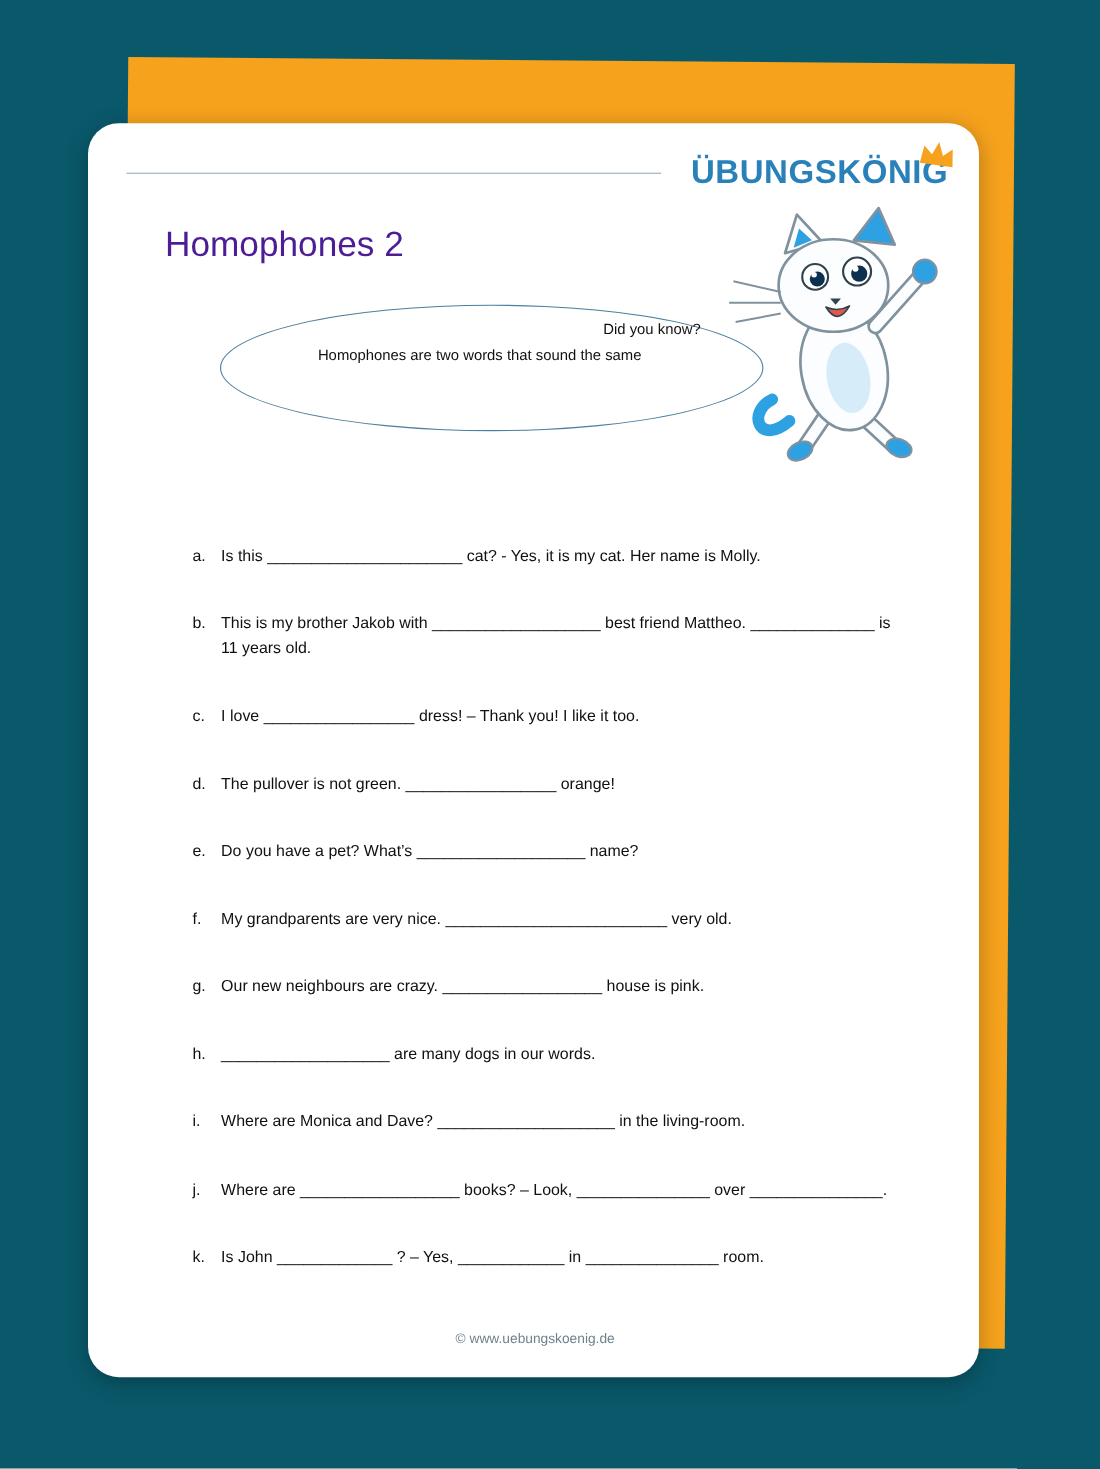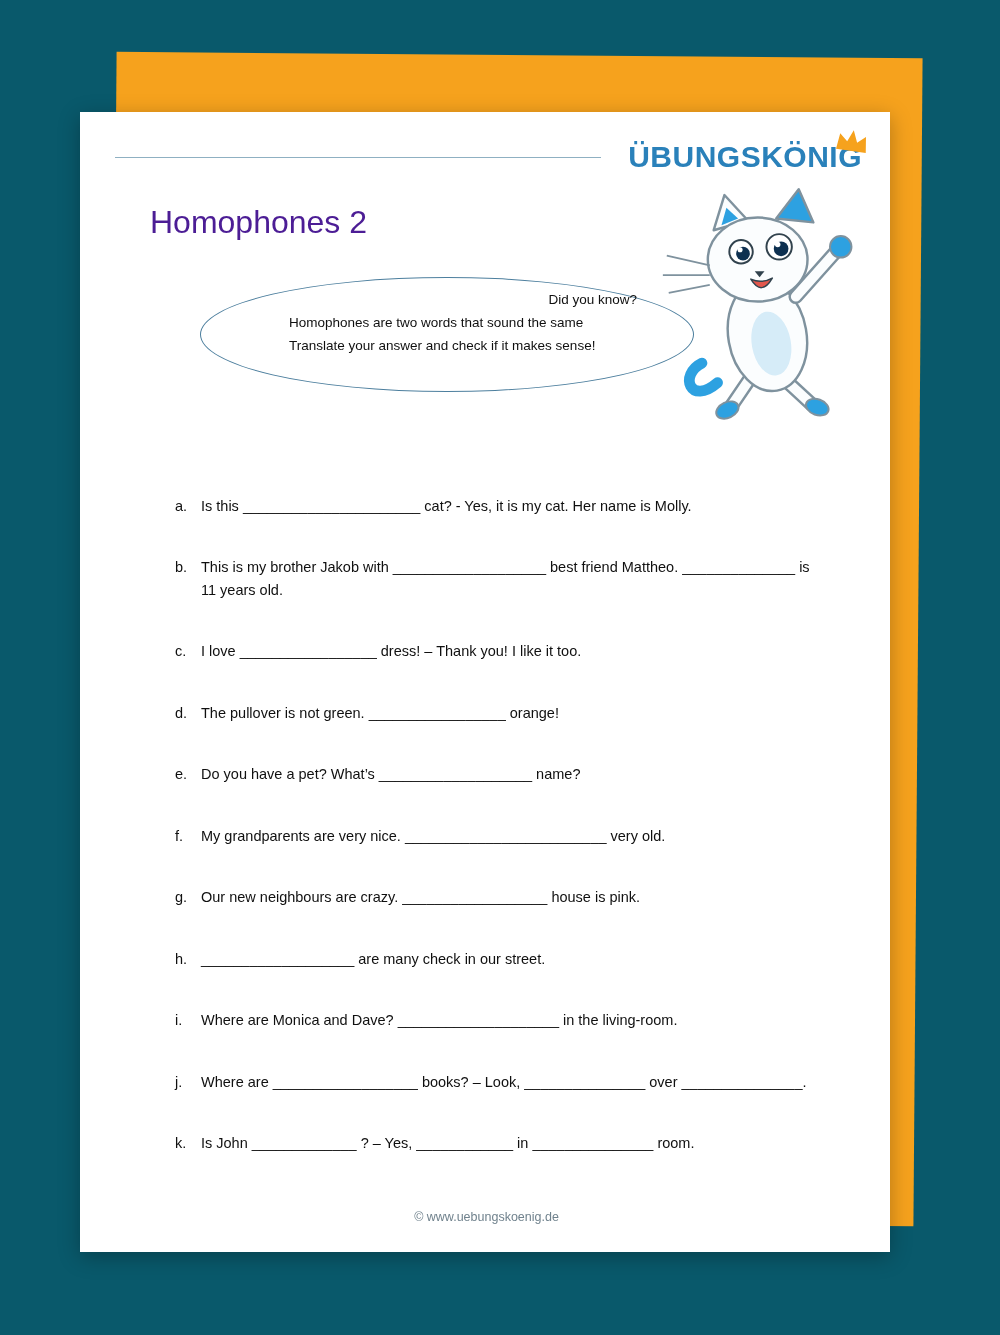--- a/index.html
+++ b/index.html
@@ -8,21 +8,21 @@
     width:1000px;height:1335px;position:relative;overflow:hidden;
     background:#09596b;
     font-family:"Liberation Sans", sans-serif;
   }
   .orange-sheet{
     position:absolute;left:112px;top:55px;width:806px;height:1168px;
     background:#f6a21d;transform:rotate(0.45deg);
   }
   .page{
     position:absolute;left:80px;top:112px;width:810px;height:1140px;
-    background:#ffffff;box-shadow:0 5px 20px rgba(0,0,0,0.28);
+    background:#ffffff;box-shadow:0 5px 20px rgba(0,0,0,0.28);border-radius:28px;
   }
   .header-rule{
     position:absolute;left:35px;top:45px;width:486px;height:0;
     border-top:1.4px solid #8fb0c2;
   }
   .logo{
     position:absolute;right:28px;top:28px;
     font-size:30px;font-weight:bold;color:#2a81ba;letter-spacing:0.5px;
     white-space:nowrap;
   }
@@ -76,21 +76,20 @@
       </svg>
     </span>
   </div>
 
   <div class="title">Homophones 2</div>
 
   <div class="bubble">
     <div class="bubble-text">
       <div class="first">Did you know?</div>
       <div>Homophones are two words that sound the same</div>
-      <div>Translate your answer and check if it makes sense!</div>
     </div>
   </div>
 
   <svg class="cat" viewBox="0 0 220 240" aria-hidden="true">
 
     <path d="M62 200 C 34 224, 22 192, 46 180" stroke="#2da1e1" stroke-width="11" fill="none" stroke-linecap="round"></path>
 
     <path d="M95 196 L76 224" stroke="#7f929e" stroke-width="15" stroke-linecap="round"></path>
     <path d="M95 196 L76 224" stroke="#fbfdfe" stroke-width="10" stroke-linecap="round"></path>
     <ellipse cx="72" cy="228" rx="12" ry="8" fill="#2da1e1" stroke="#7f929e" stroke-width="2" transform="rotate(-25 72 228)"></ellipse>
@@ -150,21 +149,21 @@
     <div class="item">
       <span class="letter">f.</span>
       <span class="text">My grandparents are very nice. _________________________ very old.</span>
     </div>
     <div class="item">
       <span class="letter">g.</span>
       <span class="text">Our new neighbours are crazy. __________________ house is pink.</span>
     </div>
     <div class="item">
       <span class="letter">h.</span>
-      <span class="text">___________________ are many check in our street.</span>
+      <span class="text">___________________ are many dogs in our words.</span>
     </div>
     <div class="item">
       <span class="letter">i.</span>
       <span class="text">Where are Monica and Dave? ____________________ in the living-room.</span>
     </div>
     <div class="item">
       <span class="letter">j.</span>
       <span class="text">Where are __________________ books? – Look, _______________ over _______________.</span>
     </div>
     <div class="item">

